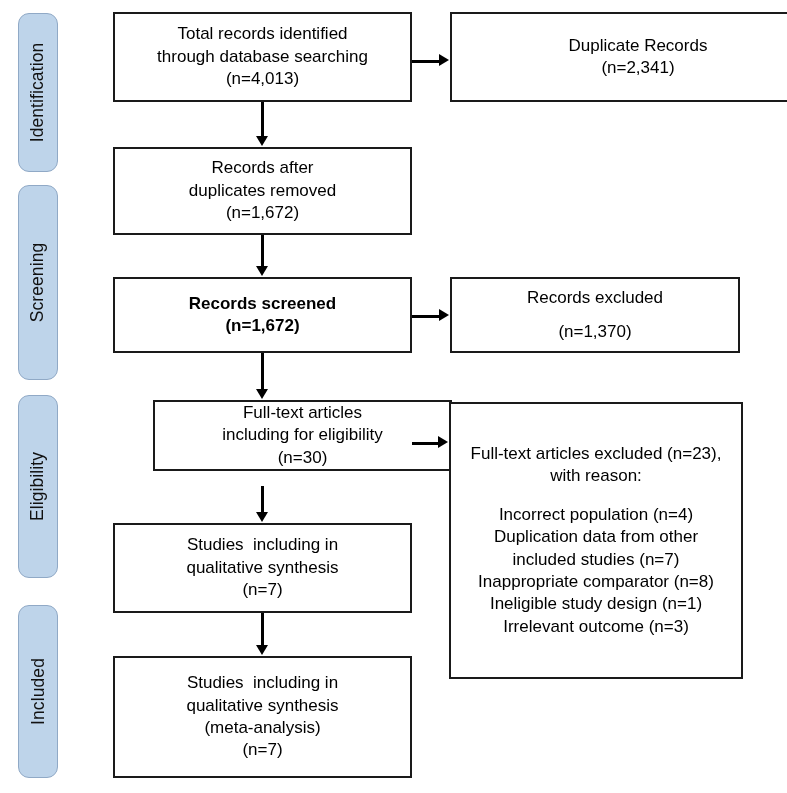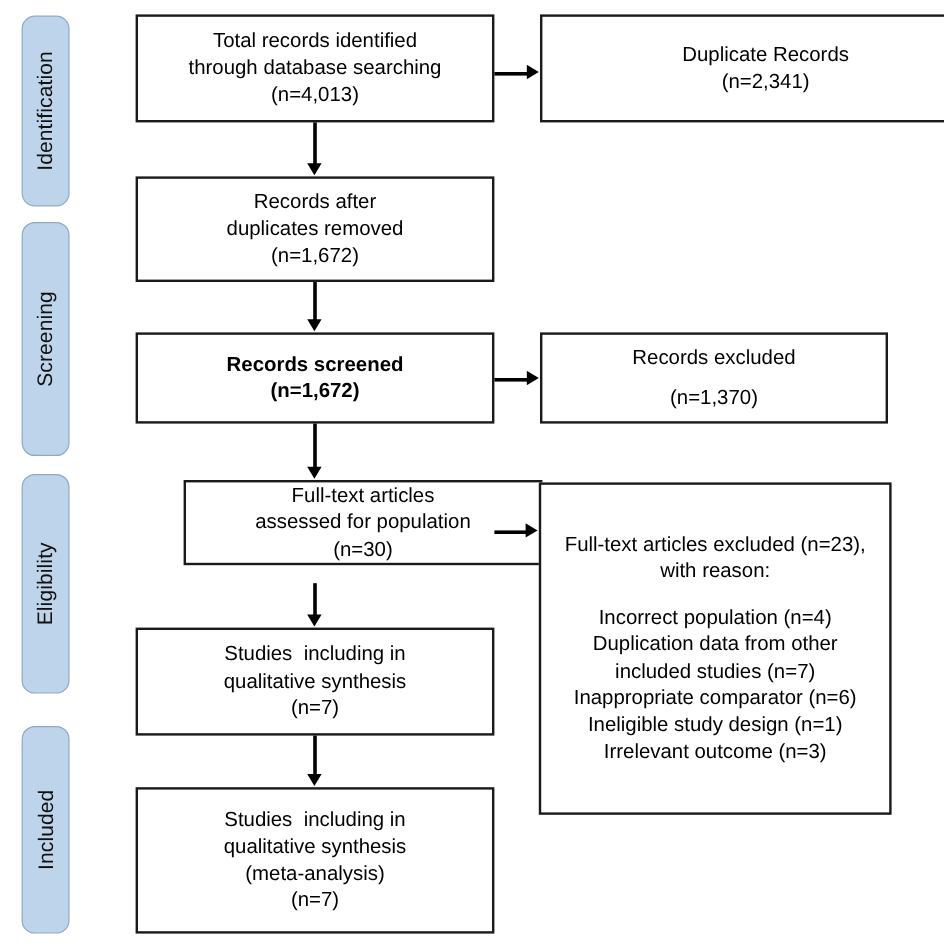--- a/index.html
+++ b/index.html
@@ -125,21 +125,21 @@
     <div class="line">(n=1,672)</div>
   </div>
 
   <div class="flow-box" style="left:113px;top:277px;width:299px;height:76px;font-weight:bold;">
     <div class="line">Records screened</div>
     <div class="line">(n=1,672)</div>
   </div>
 
   <div class="flow-box" style="left:113px;top:400px;width:299px;height:71px;margin-left:40px;">
     <div class="line">Full-text articles</div>
-    <div class="line">assessed for population</div>
+    <div class="line">including for eligibility</div>
     <div class="line">(n=30)</div>
   </div>
 
   <div class="flow-box" style="left:113px;top:523px;width:299px;height:90px;">
     <div class="line">Studies  including in</div>
     <div class="line">qualitative synthesis</div>
     <div class="line">(n=7)</div>
   </div>
 
   <div class="flow-box" style="left:113px;top:656px;width:299px;height:122px;">
@@ -159,21 +159,21 @@
     <div class="line">(n=1,370)</div>
   </div>
 
   <div class="flow-box left-align-block" style="left:449px;top:402px;width:294px;height:277px;">
     <div class="line">Full-text articles excluded (n=23),</div>
     <div class="line">with reason:</div>
     <div class="spacer-line"></div>
     <div class="line">Incorrect population (n=4)</div>
     <div class="line">Duplication data from other</div>
     <div class="line">included studies (n=7)</div>
-    <div class="line">Inappropriate comparator (n=6)</div>
+    <div class="line">Inappropriate comparator (n=8)</div>
     <div class="line">Ineligible study design (n=1)</div>
     <div class="line">Irrelevant outcome (n=3)</div>
   </div>
 
   <div class="v-line" style="left:261px;top:102px;height:35px;"></div>
   <div class="arrow-down" style="left:256px;top:136px;"></div>
 
   <div class="v-line" style="left:261px;top:235px;height:32px;"></div>
   <div class="arrow-down" style="left:256px;top:266px;"></div>
 

